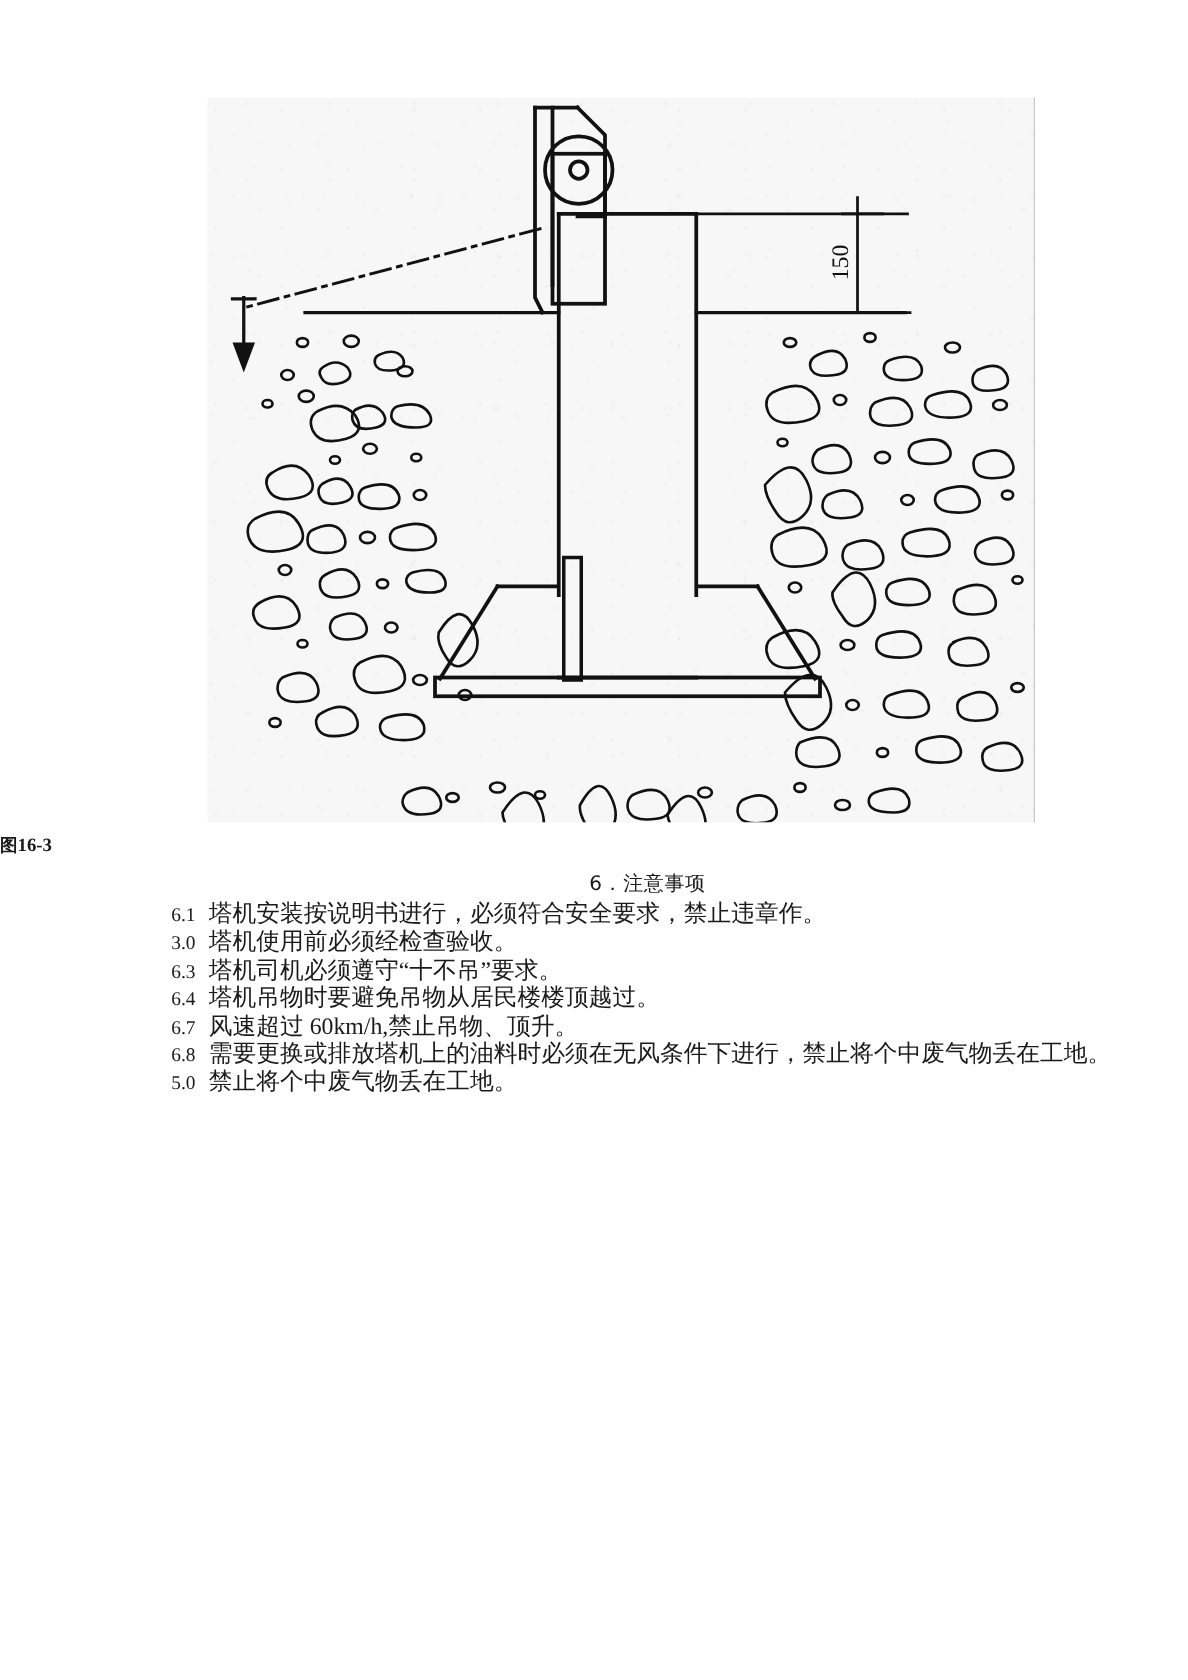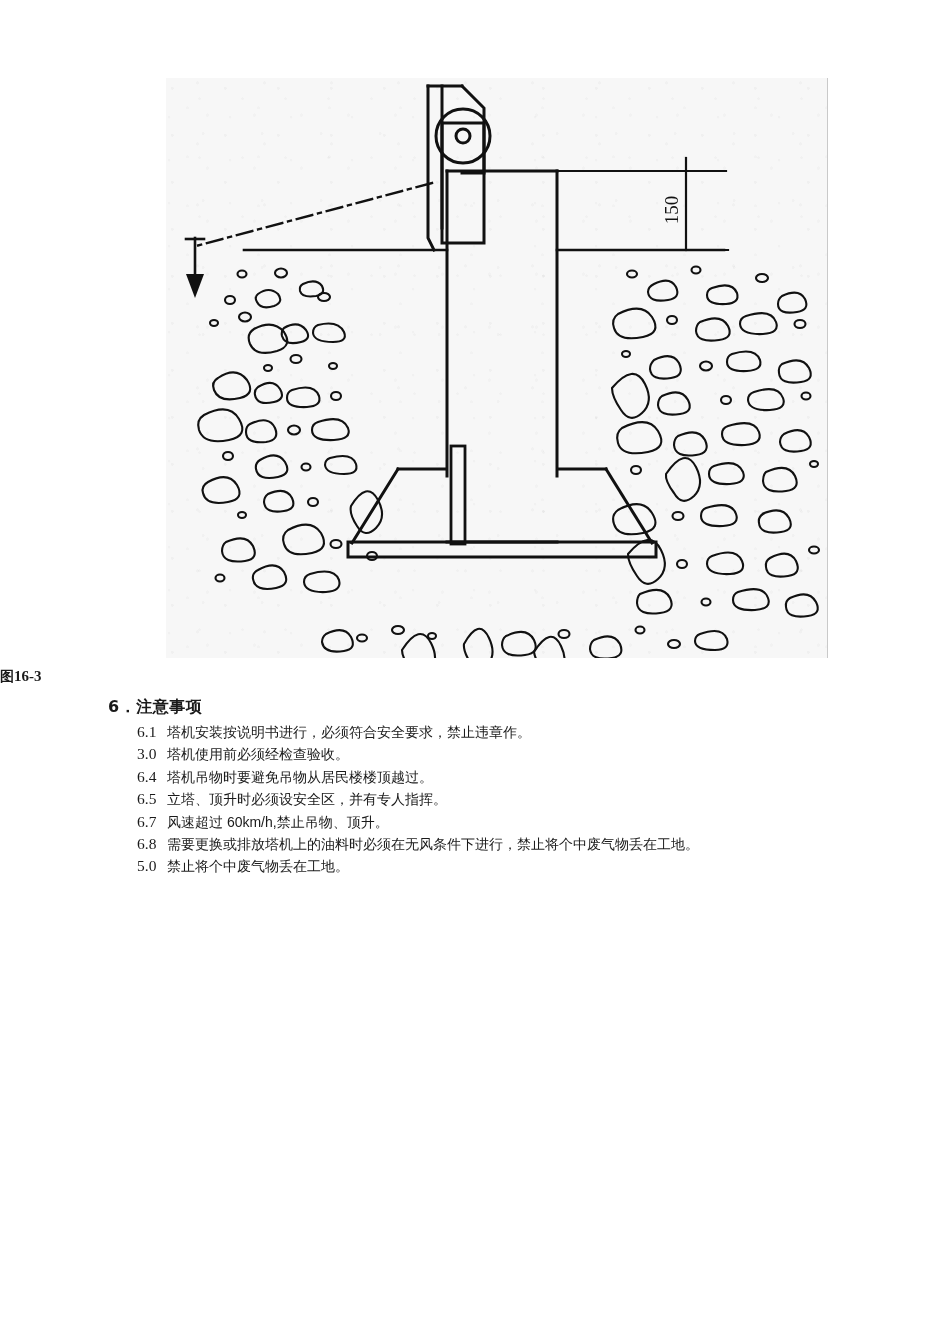--- a/index.html
+++ b/index.html
@@ -72,40 +72,41 @@
   
   #notes-block {
     position: absolute;
     left: 108px;
     top: 694px;
     width: 820px;
   }
   #notes-heading {
     font-family: "DejaVu Sans", sans-serif;
     font-size: 16px;
-    font-weight: bold;
+    font-weight: normal;
     line-height: 25px;
     margin: 0 0 2px 0;
     letter-spacing: .5px;
+    text-align: center;
   }
   .note-line {
     font-size: 15.5px;
     line-height: 21.4px;
     white-space: nowrap;
     font-family: "Liberation Serif", "DejaVu Serif", serif;
   }
   .note-num {
     display: inline-block;
     min-width: 30px;
     font-family: "Liberation Serif", serif;
     margin-left: 29px;
   }
   .note-text {
-    font-family: Liberation Sans, sans-serif;
-    font-size: 14px;
+    font-family: Liberation Serif, serif;
+    font-size: 19px;
   }
 </style>
 </head>
 <body>
 
 <div id="figure-block">
 
   <div id="figure-scan">
     <svg id="fig-svg" width="662" height="580" viewBox="0 0 662 580">
       <defs>
@@ -287,26 +288,26 @@
     <span>6．</span><span>注意事项</span>
   </div>
 
   <div class="note-line">
     <span class="note-num">6.1</span><span class="note-text">塔机安装按说明书进行，必须符合安全要求，禁止违章作。</span>
   </div>
   <div class="note-line">
     <span class="note-num">3.0</span><span class="note-text">塔机使用前必须经检查验收。</span>
   </div>
   <div class="note-line">
+    <span class="note-num">6.3</span><span class="note-text">塔机司机必须遵守“十不吊”要求。</span>
+  </div>
+  <div class="note-line">
     <span class="note-num">6.4</span><span class="note-text">塔机吊物时要避免吊物从居民楼楼顶越过。</span>
   </div>
   <div class="note-line">
-    <span class="note-num">6.5</span><span class="note-text">立塔、顶升时必须设安全区，并有专人指挥。</span>
-  </div>
-  <div class="note-line">
     <span class="note-num">6.7</span><span class="note-text">风速超过 60km/h,禁止吊物、顶升。</span>
   </div>
   <div class="note-line">
     <span class="note-num">6.8</span><span class="note-text">需要更换或排放塔机上的油料时必须在无风条件下进行，禁止将个中废气物丢在工地。</span>
   </div>
   <div class="note-line">
     <span class="note-num">5.0</span><span class="note-text">禁止将个中废气物丢在工地。</span>
   </div>
 </div>
 

